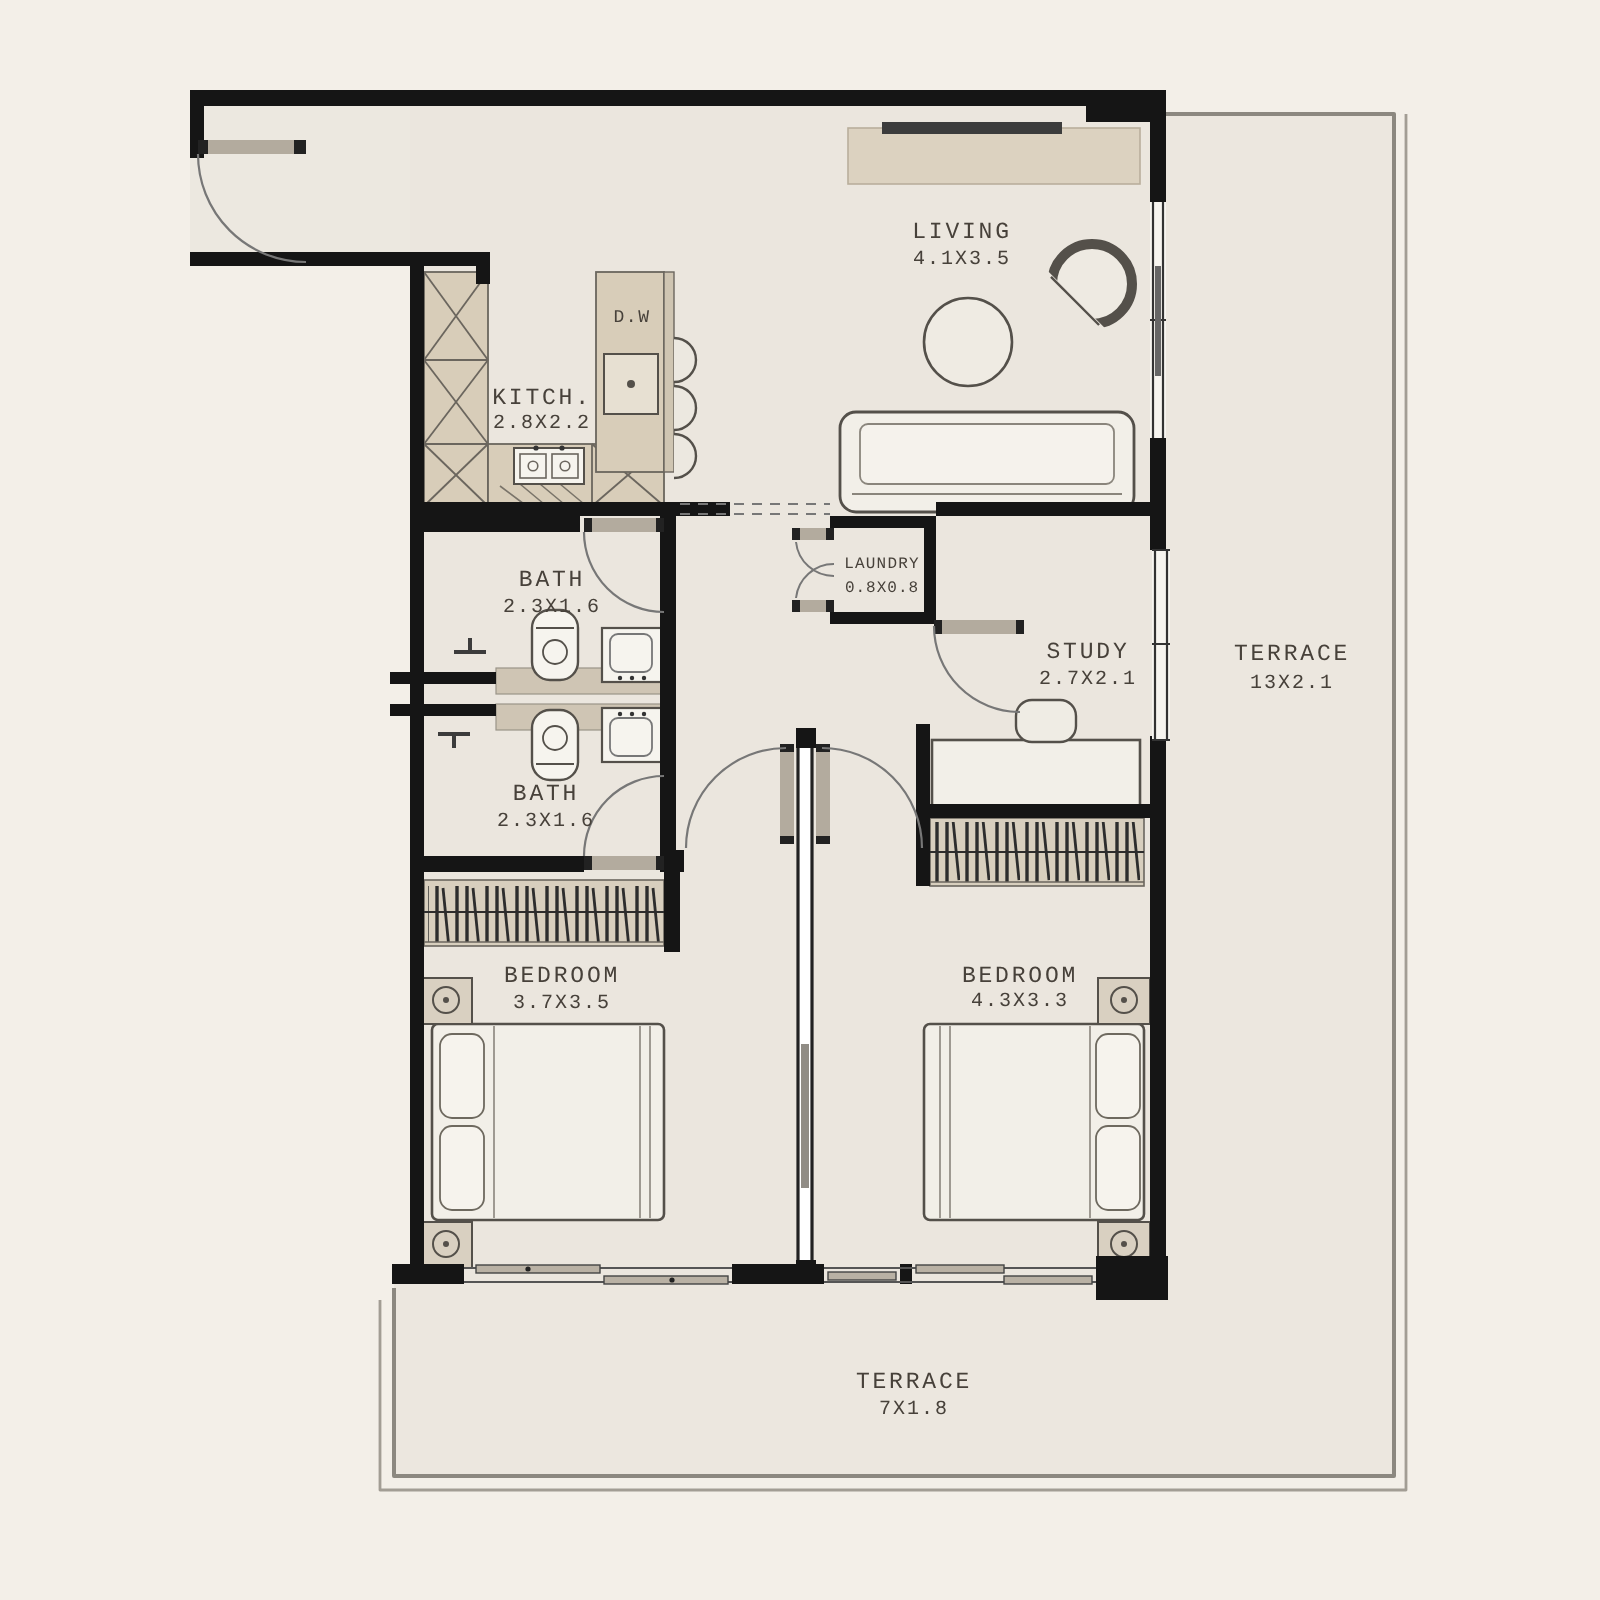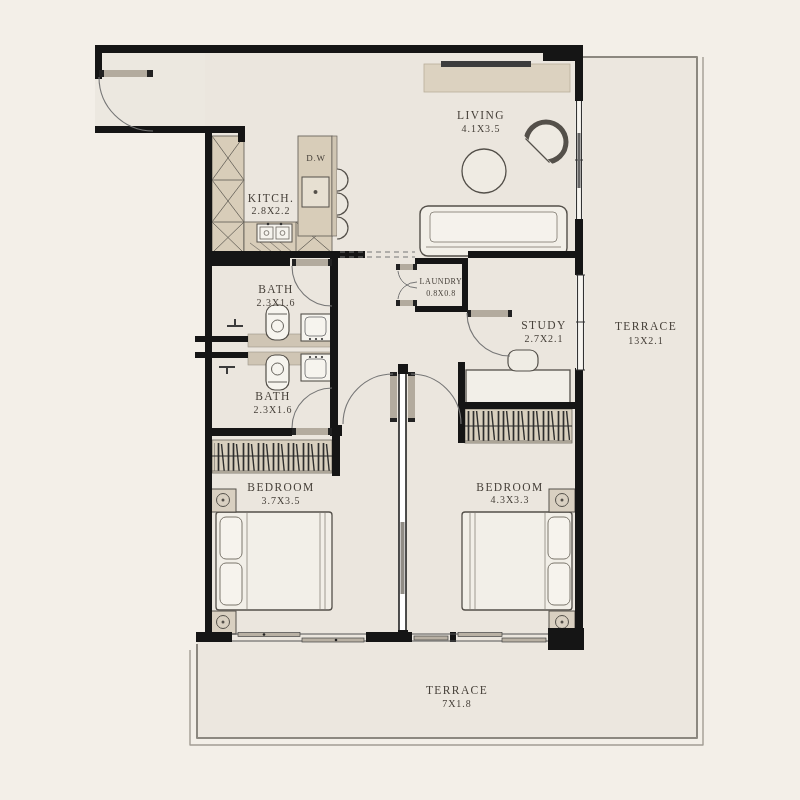--- a/index.html
+++ b/index.html
@@ -1,17 +1,17 @@
 <!DOCTYPE html>
 <html><head>
 <meta charset="utf-8">
 <style>
   html,body{margin:0;padding:0;background:#f3efe8;}
   .stage{position:relative;width:800px;height:800px;background:#f3efe8;overflow:hidden;
-         font-family:Liberation Serif, serif;}
+         font-family:Liberation Mono, monospace;}
   svg{display:block;}
   text{fill:#47413a;letter-spacing:1.4px;}
   .room-name{font-size:11.5px;}
   .room-dims{font-size:10px;letter-spacing:1px;}
   .small-name{font-size:8px;letter-spacing:.6px;}
   .small-dims{font-size:8px;letter-spacing:.5px;}
   .dw{font-size:9px;letter-spacing:.8px;}
 </style>
 </head>
 <body>

